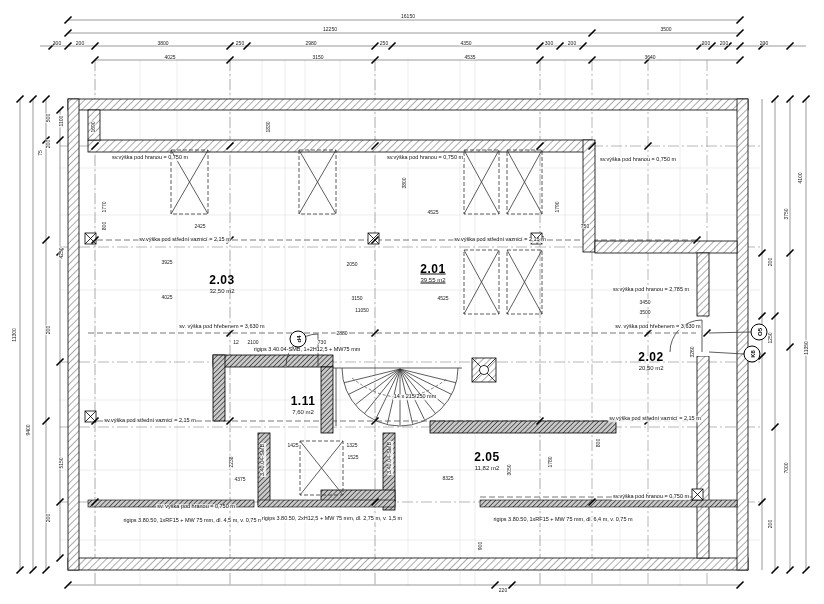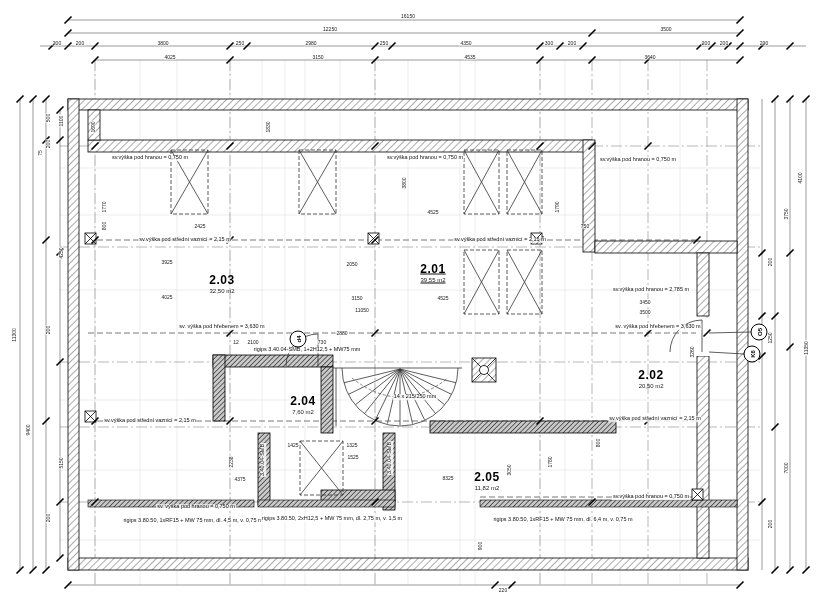--- a/index.html
+++ b/index.html
@@ -377,33 +377,33 @@
       <span class="ann" style="left: 415px; top: 397px;">14 x 215/250 mm</span>
       <span class="ann rot" style="left: 263px; top: 460px;">3.40.04-SMB</span>
       <span class="ann rot" style="left: 390px; top: 458px;">3.40.04-SMB</span>
       <span class="ann" style="left: 193px; top: 521px;">rigips 3.80.50, 1xRF15 + MW 75 mm, dl. 4,5 m, v. 0,75 m</span>
       <span class="ann" style="left: 332px; top: 519px;">rigips 3.80.50, 2xH12,5 + MW 75 mm, dl. 2,75 m, v. 1,5 m</span>
       <span class="ann" style="left: 563px; top: 520px;">rigips 3.80.50, 1xRF15 + MW 75 mm, dl. 6,4 m, v. 0,75 m</span>
       <div class="room" style="left: 433px; top: 272px; text-decoration: underline;">
         <div class="rid">2.01</div>
         <div class="rarea">39,55 m2</div>
       </div>
-      <div class="room" style="left: 651px; top: 378px; text-align: right;">
+      <div class="room" style="left: 651px; top: 360px; text-align: right;">
         <div class="rid">2.02</div>
         <div class="rarea">20,50 m2</div>
       </div>
       <div class="room" style="left: 186px; top: 283px; margin-left: 36px;">
         <div class="rid">2.03</div>
         <div class="rarea">32,50 m2</div>
       </div>
       <div class="room" style="left: 303px; top: 404px;">
-        <div class="rid">2.04</div>
+        <div class="rid">1.11</div>
         <div class="rarea">7,60 m2</div>
       </div>
-      <div class="room" style="left: 487px; top: 460px; margin-top: 20px;">
+      <div class="room" style="left: 487px; top: 460px;">
         <div class="rid">2.05</div>
         <div class="rarea">11,82 m2</div>
       </div>
       <div class="marker" style="left: 759px; top: 332px;">O5</div>
       <div class="marker" style="left: 752px; top: 354px;">K6</div>
       <div class="marker" style="left: 298px; top: 339px;">d4</div>
     </div>
 </div>
 
 </body></html>

